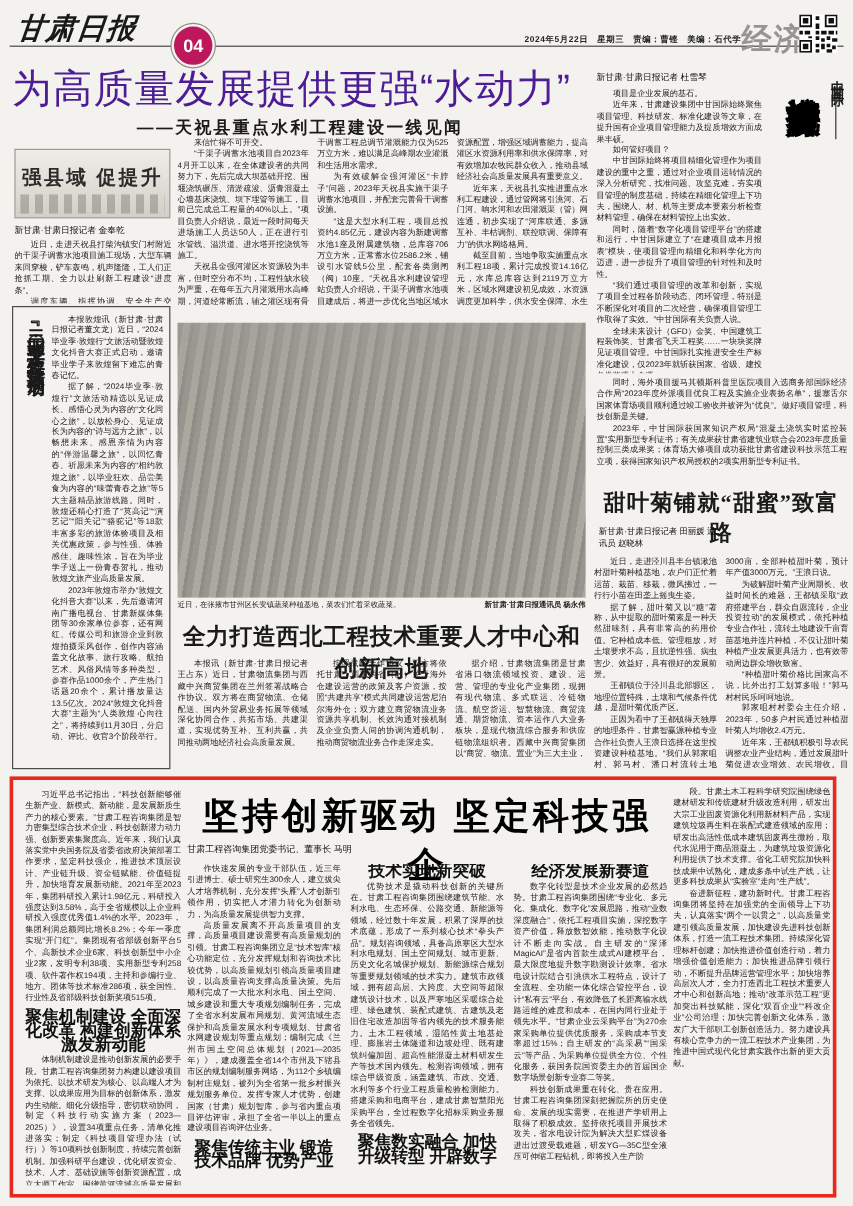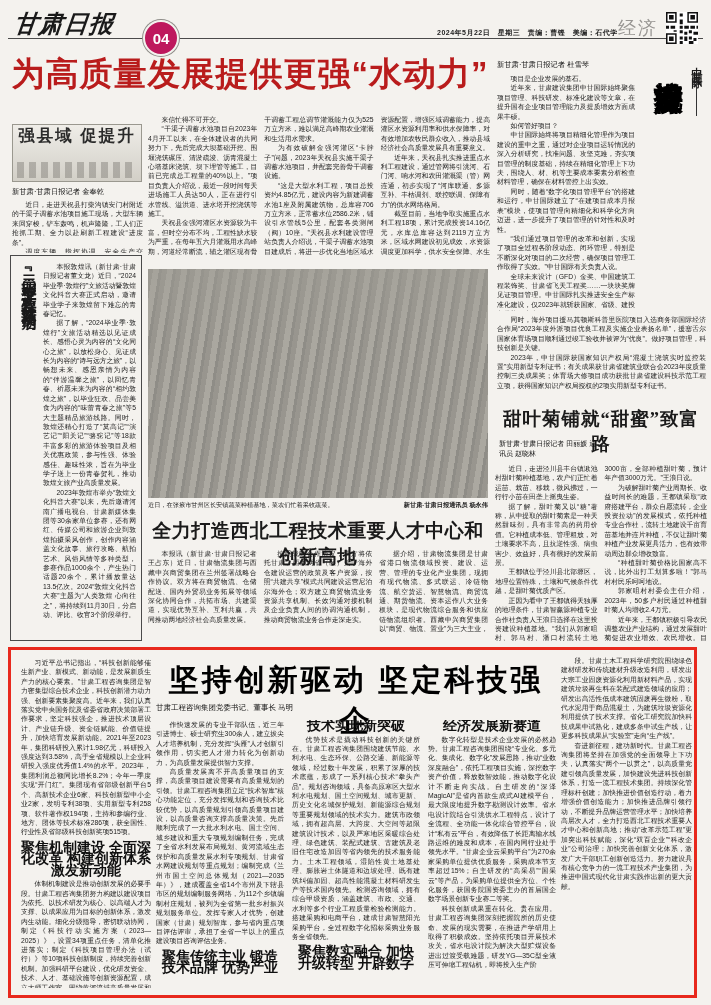--- a/index.html
+++ b/index.html
@@ -3,31 +3,31 @@
 <meta charset="utf-8">
 <style>
   html,body{margin:0;padding:0;}
   body{font-family:"Liberation Sans",sans-serif;background:#e8e6e2;}
   .page{position:relative;width:711px;height:1005px;background:#f4f2ee;overflow:hidden;color:#1a1a1a;}
   
   .masthead{position:absolute;left:14px;top:8px;font-family:"DejaVu Serif",serif;font-style:italic;font-weight:bold;font-size:24px;letter-spacing:1px;transform:skewX(-6deg);}
   .head-rule{position:absolute;left:8px;top:38px;width:695px;height:1px;background:#4a4a4a;}
   .page-badge{position:absolute;left:143px;top:20px;width:32px;height:32px;border-radius:50%;background:#be185d;border:2px solid #f4f2ee;box-shadow:0 0 0 1px #8f8d89;color:#fff;font-weight:bold;font-size:15px;display:flex;align-items:center;justify-content:center;}
   .head-meta{position:absolute;left:437px;top:28px;width:185px;font-size:7px;font-weight:bold;color:#222;letter-spacing:.5px;}
-  .section-label{position:absolute;left:618px;top:16px;font-size:18px;font-weight:400;color:#979592;letter-spacing:2px;}
+  .section-label{position:absolute;left:618px;top:16px;font-size:25px;font-weight:700;color:#979592;letter-spacing:2px;}
   .qr{position:absolute;left:666px;top:12px;width:32px;height:32px;}
   
   .body-text{font-size:6.8px;line-height:9.4px;text-align:justify;color:#1c1c1c;overflow:hidden;}
   .para{margin:0;text-indent:2em;}
   .col-subhead{margin:5px 0 3px;font-size:14px;line-height:11.5px;font-weight:bold;text-align:center;text-indent:0;color:#111;}
   .byline{font-size:7.3px;font-weight:normal;text-align:left;color:#111;}
   
-  .headline-main{position:absolute;left:10px;top:52px;width:480px;text-align:center;font-size:33px;font-weight:700;letter-spacing:1px;color:#b91c1c;}
+  .headline-main{position:absolute;left:10px;top:52px;width:480px;text-align:left;font-size:33px;font-weight:400;letter-spacing:1px;color:#4c1d95;}
   .headline-sub{position:absolute;left:10px;top:98px;width:480px;text-align:center;font-size:14px;font-weight:bold;letter-spacing:2px;}
-  .tag-box{position:absolute;left:12px;top:124px;width:130px;height:58px;border:1px solid #9a988f;background:linear-gradient(#efede8,#d2cfc7);display:flex;align-items:flex-start;justify-content:center;box-sizing:border-box;font-size:16.5px;font-weight:900;letter-spacing:2px;color:#2b2b2b;}
+  .tag-box{position:absolute;left:12px;top:124px;width:130px;height:58px;border:1px solid #9a988f;background:linear-gradient(#efede8,#d2cfc7);display:flex;align-items:flex-start;justify-content:center;padding-top:12px;box-sizing:border-box;font-size:16.5px;font-weight:900;letter-spacing:2px;color:#2b2b2b;}
   .tag-box::after{content:"";position:absolute;left:4px;right:4px;bottom:3px;height:16px;background:repeating-linear-gradient(90deg,#8d8a84 0 7px,transparent 7px 12px);opacity:.55;}
   .byline-1{position:absolute;left:12px;top:187px;width:131px;}
   .lead-col{position:absolute;left:12px;top:200px;width:131px;height:53px;}
   .main-cols{position:absolute;left:148px;top:115px;width:342px;height:150px;column-count:3;column-gap:7px;}
   
   .photo{position:absolute;left:148px;top:269px;width:340px;height:229px;background:
     linear-gradient(rgba(150,148,140,.55),rgba(90,88,82,.15) 30%,rgba(60,58,54,.1)),
     repeating-linear-gradient(99deg,#a3a099 0 5px,#b8b5ad 5px 11px,#989690 11px 14px);}
   .caption{position:absolute;left:148px;top:501px;width:340px;display:flex;justify-content:space-between;font-size:6.2px;line-height:8px;color:#222;}
   .caption .credit{font-weight:bold;white-space:nowrap;margin-left:8px;}
@@ -70,20 +70,21 @@
   <div class="head-meta">2024年5月22日　星期三　责编：曹铿　美编：石代学</div>
   <div class="section-label">经济</div>
   <svg class="qr" viewBox="0 0 21 21">
     <rect width="21" height="21" fill="#fff"></rect>
     <path fill="#111" d="M0 0h7v7H0zM14 0h7v7h-7zM0 14h7v7H0z"></path>
     <path fill="#fff" d="M1 1h5v5H1zM15 1h5v5h-5zM1 15h5v5H1z"></path>
     <path fill="#111" d="M2 2h3v3H2zM16 2h3v3h-3zM2 16h3v3H2zM9 1h2v2H9zM9 5h2v3H9zM12 9h3v2h-3zM9 9h2v2H9zM16 9h3v2h-3zM20 9h1v2h-1zM9 12h2v2H9zM12 13h2v2h-2zM15 12h2v2h-2zM18 13h3v2h-3zM9 16h2v2H9zM12 16h2v3h-2zM15 16h2v2h-2zM18 17h2v2h-2zM15 19h3v2h-3zM9 19h2v2H9zM0 9h2v2H0zM3 9h3v2H3zM5 12h2v1H5z"></path>
   </svg>
 
   <div class="headline-main">为高质量发展提供更强“水动力”</div>
+  <div class="headline-sub">——天祝县重点水利工程建设一线见闻</div>
   <div class="tag-box">强县域 促提升</div>
   <div class="byline-1 byline">新甘肃·甘肃日报记者 金奉乾</div>
   <div class="lead-col body-text">
       <p class="para">近日，走进天祝县打柴沟镇安门村附近的干渠子调蓄水池项目施工现场，大型车辆来回穿梭，铲车轰鸣，机声隆隆，工人们正抢抓工期、全力以赴刷新工程建设“进度条”。</p>
       <p class="para">调度车辆、指挥协调、安全生产交底……作为施工现场的负责人，他每天为各项协调事务</p>
     </div>
   <div class="main-cols body-text">
       <p class="para">来信忙得不可开交。</p>
       <p class="para">“干渠子调蓄水池项目自2023年4月开工以来，在全体建设者的共同努力下，先后完成大坝基础开挖、围堰浇筑碾压、清淤疏浚、沥青混凝土心墙基床浇筑、坝下埋管等施工，目前已完成总工程量的40%以上。”项目负责人介绍说，最近一段时间每天进场施工人员达50人，正在进行引水管线、溢洪道、进水塔开挖浇筑等施工。</p>
       <p class="para">天祝县金强河灌区水资源较为丰富，但时空分布不均，工程性缺水较为严重，在每年五六月灌溉用水高峰期，河道经常断流，辅之灌区现有骨干调蓄工程总调节灌溉能力仅为525万立方米，难以满足高峰期农业灌溉和生活用水需求。</p>

